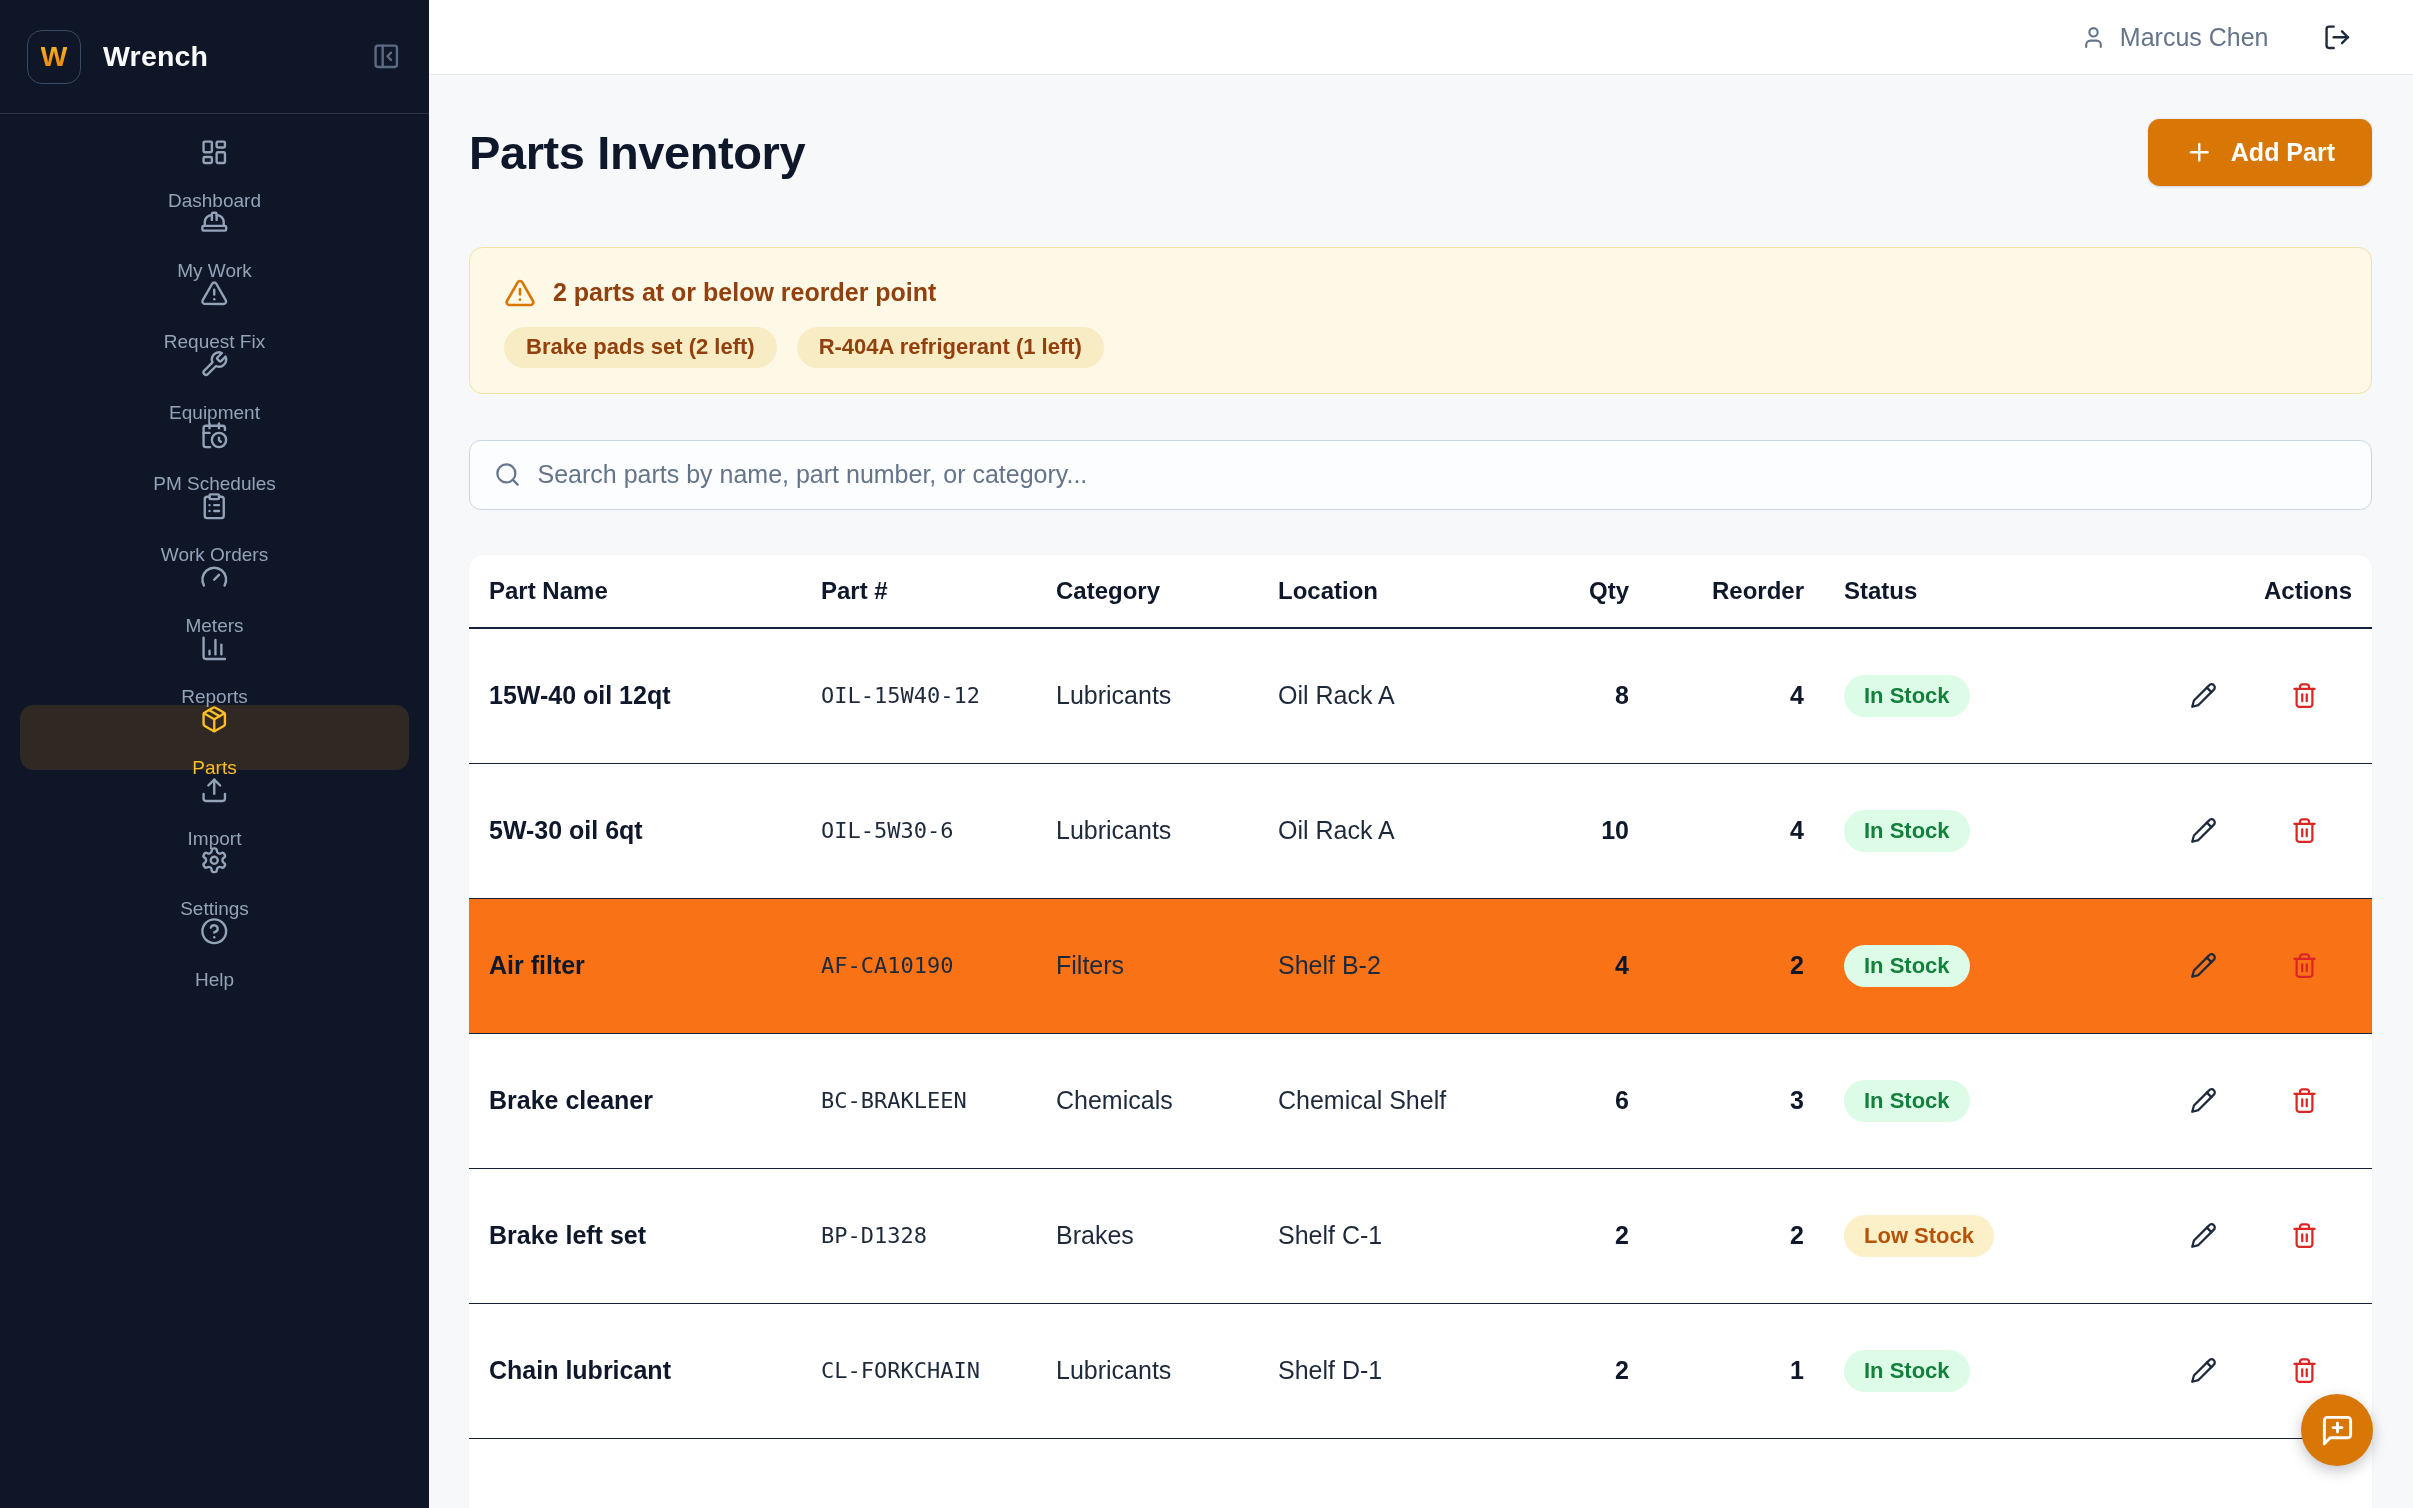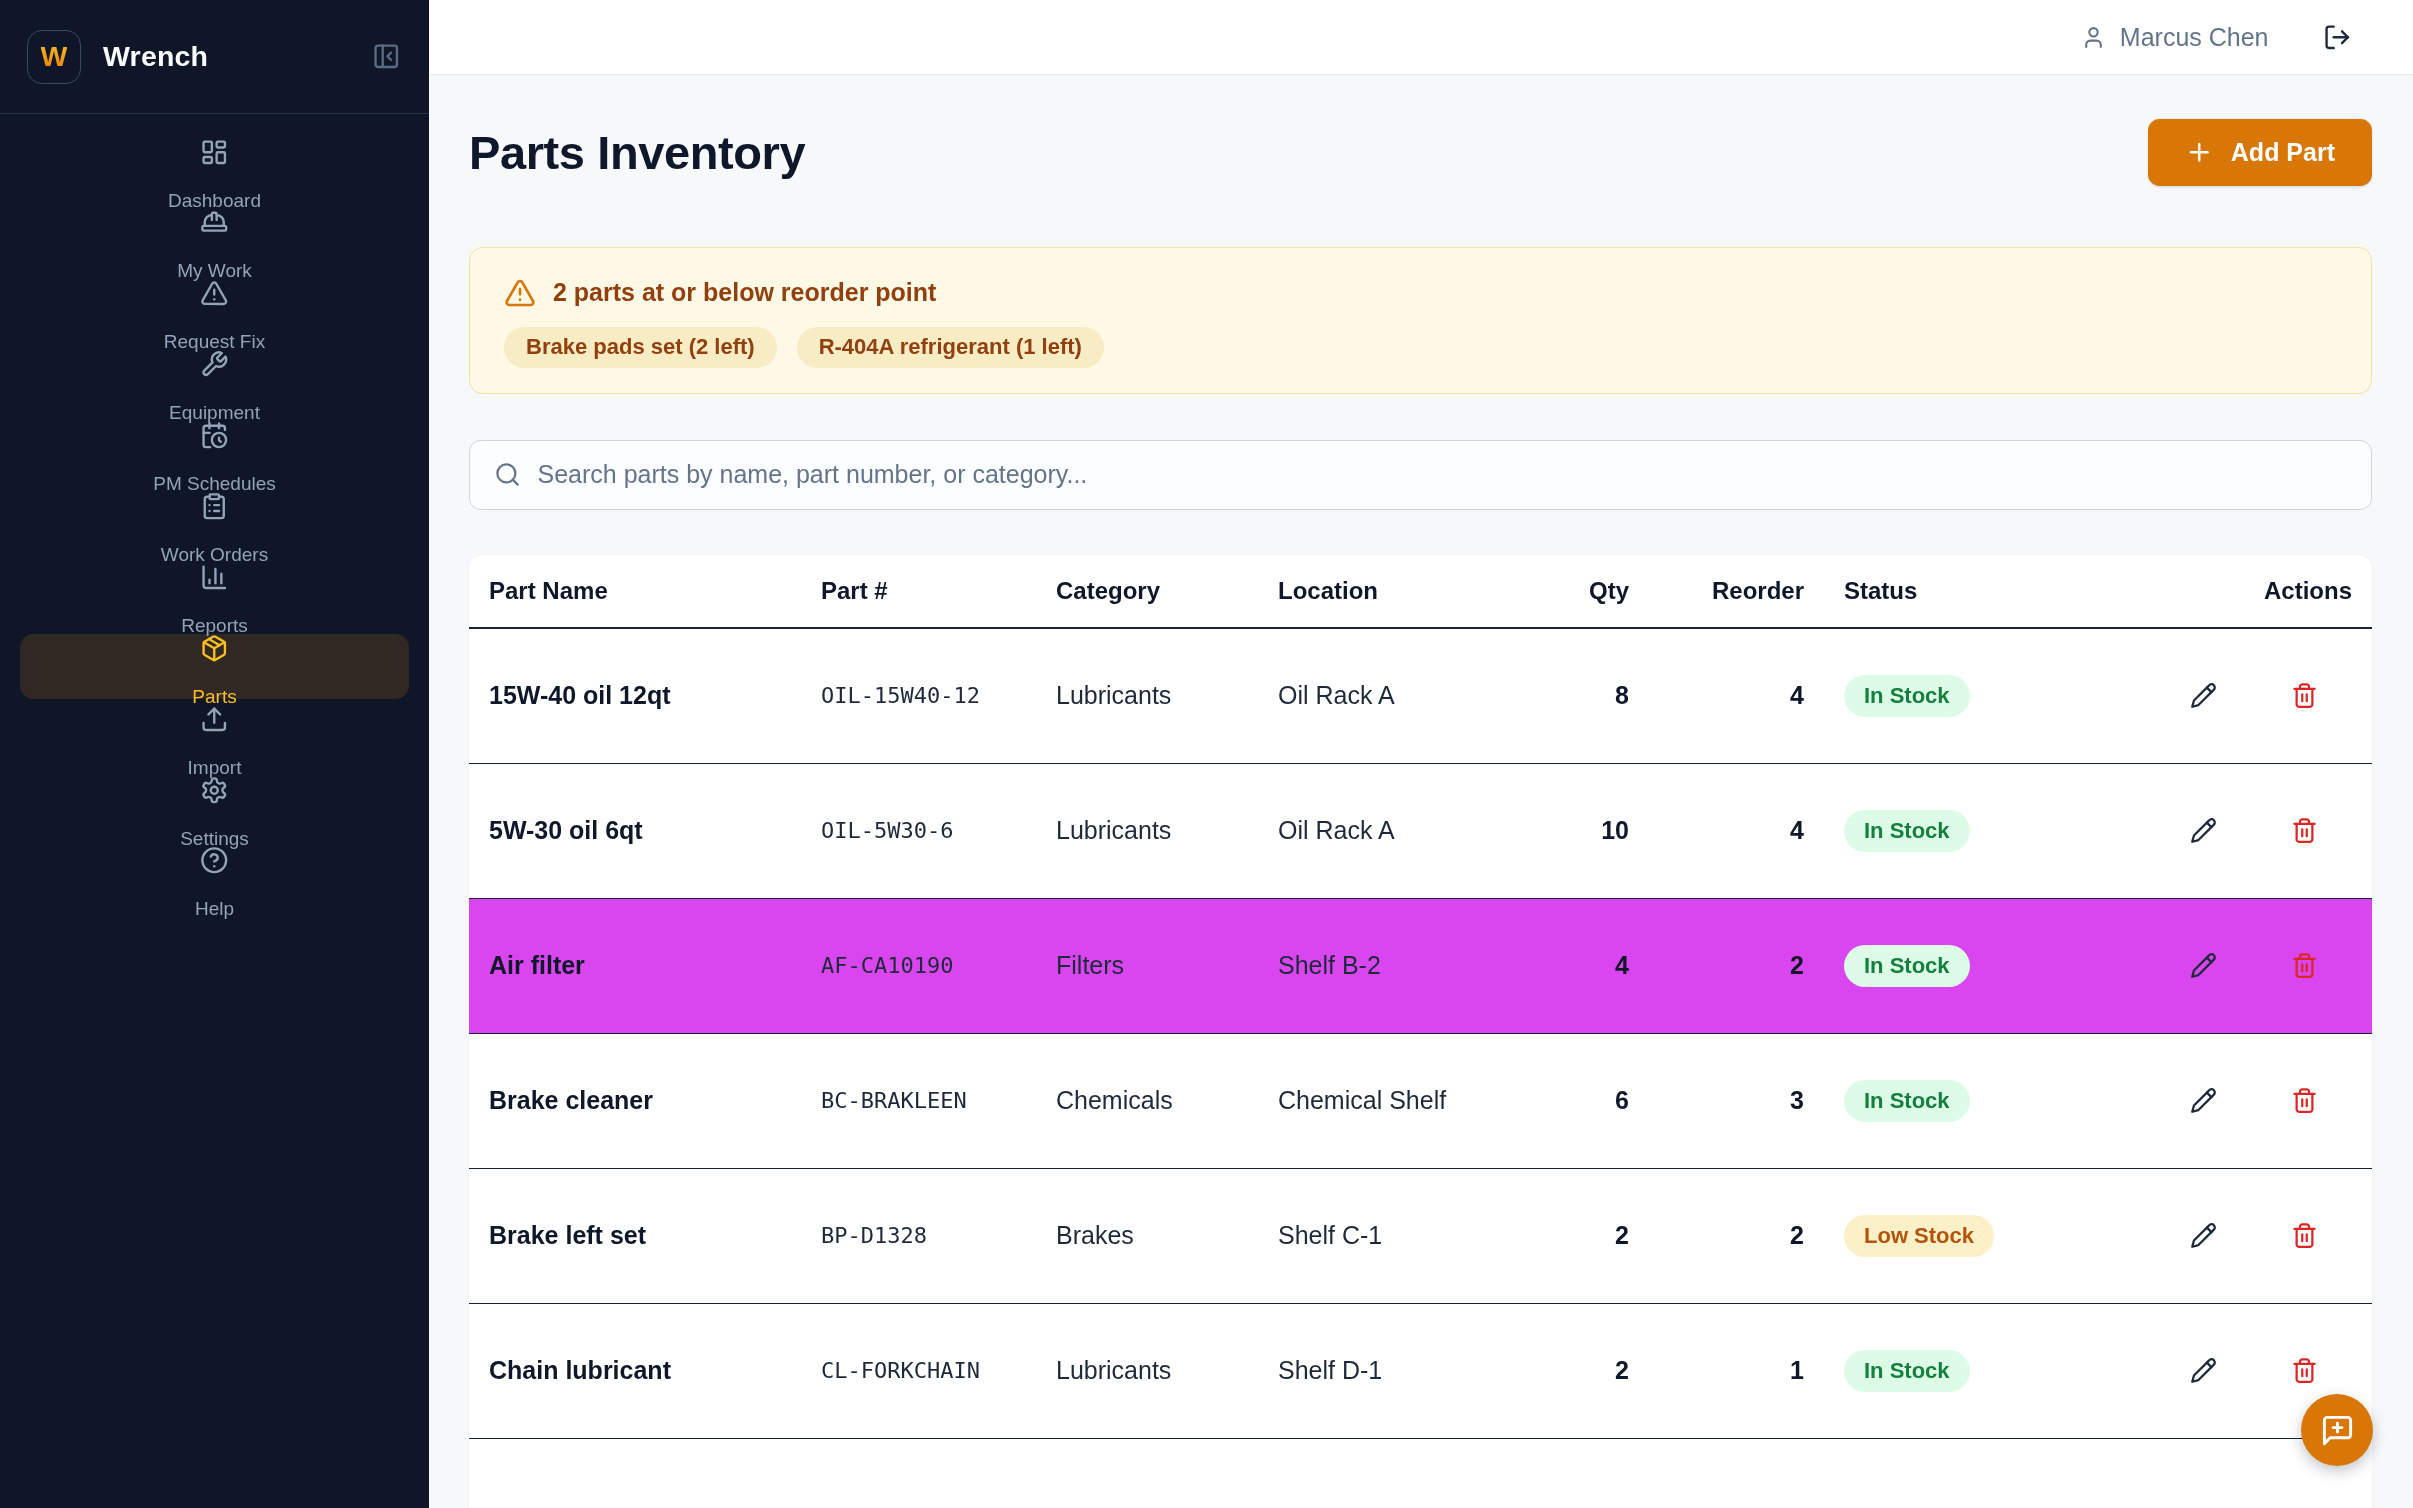--- a/index.html
+++ b/index.html
@@ -39,21 +39,21 @@
 
   .search { margin-top:46px; height:70px; background:#fcfdfe; border:1.7px solid #cbd5e1; border-radius:11.7px; display:flex; align-items:center; gap:17px; padding:0 23.5px; }
   .search svg { color:#64748b; flex:0 0 auto; }
   .search input { flex:1; border:none; outline:none; background:transparent; font-family:inherit; font-size:25px; color:#0f172a; }
   .search input::placeholder { color:#64748b; }
 
   .card { margin-top:45px; background:#ffffff; border-radius:13.4px 13.4px 0 0; box-shadow:0 0.8px 1.7px rgba(15,23,42,.06); flex:1; overflow:hidden; }
   .thead, .trow { display:grid; grid-template-columns:352px 235px 222px 214px 137px 175px 260px 1fr; align-items:center; }
   .thead { height:74px; border-bottom:2.5px solid #15203a; font-size:24px; font-weight:700; color:#0f172a; }
   .trow { height:135px; border-bottom:1.7px solid #15203a; font-size:25px; color:#1e293b; }
-  #tbody .trow:nth-child(3) { background:#d946ef; }
+  #tbody .trow:nth-child(3) { background:#f97316; }
   .stub-row { height:53px; background:#ffffff; }
   .c-name { padding-left:20px; font-weight:600; color:#0f172a; }
   .c-pn { font-family:"DejaVu Sans Mono","Liberation Mono",monospace; font-size:22px; color:#1e293b; }
   .c-qty, .c-re { text-align:right; font-weight:600; color:#0f172a; }
   .thead .c-qty, .thead .c-re { font-weight:700; }
   .c-status { padding-left:40px; }
   .c-actions { display:flex; justify-content:flex-end; align-items:center; gap:64px; padding-right:49px; }
   .thead .c-actions { padding-right:20px; }
   .badge { display:inline-block; border-radius:837px; padding:8.4px 20px; font-size:22px; font-weight:600; }
   .badge.ok { background:#dcfce7; color:#15803d; }
@@ -133,20 +133,27 @@
             <path d="M16 4h2a2 2 0 0 1 2 2v14a2 2 0 0 1-2 2H6a2 2 0 0 1-2-2V6a2 2 0 0 1 2-2h2"></path>
             <path d="M12 11h4"></path>
             <path d="M12 16h4"></path>
             <path d="M8 11h.01"></path>
             <path d="M8 16h.01"></path>
           </svg>
         <span>Work Orders</span>
       </div>
       <div class="nav-item">
         <svg width="28.5" height="28.5" viewBox="0 0 24 24" fill="none" stroke="currentColor" stroke-width="2" stroke-linecap="round" stroke-linejoin="round">
+            <path d="m12 14 4-4"></path>
+            <path d="M3.34 19a10 10 0 1 1 17.32 0"></path>
+          </svg>
+        <span>Meters</span>
+      </div>
+      <div class="nav-item">
+        <svg width="28.5" height="28.5" viewBox="0 0 24 24" fill="none" stroke="currentColor" stroke-width="2" stroke-linecap="round" stroke-linejoin="round">
             <path d="M3 3v16a2 2 0 0 0 2 2h16"></path>
             <path d="M18 17V9"></path>
             <path d="M13 17V5"></path>
             <path d="M8 17v-3"></path>
           </svg>
         <span>Reports</span>
       </div>
       <div class="nav-item active">
         <svg width="28.5" height="28.5" viewBox="0 0 24 24" fill="none" stroke="currentColor" stroke-width="2" stroke-linecap="round" stroke-linejoin="round">
             <path d="m7.5 4.27 9 5.15"></path>

